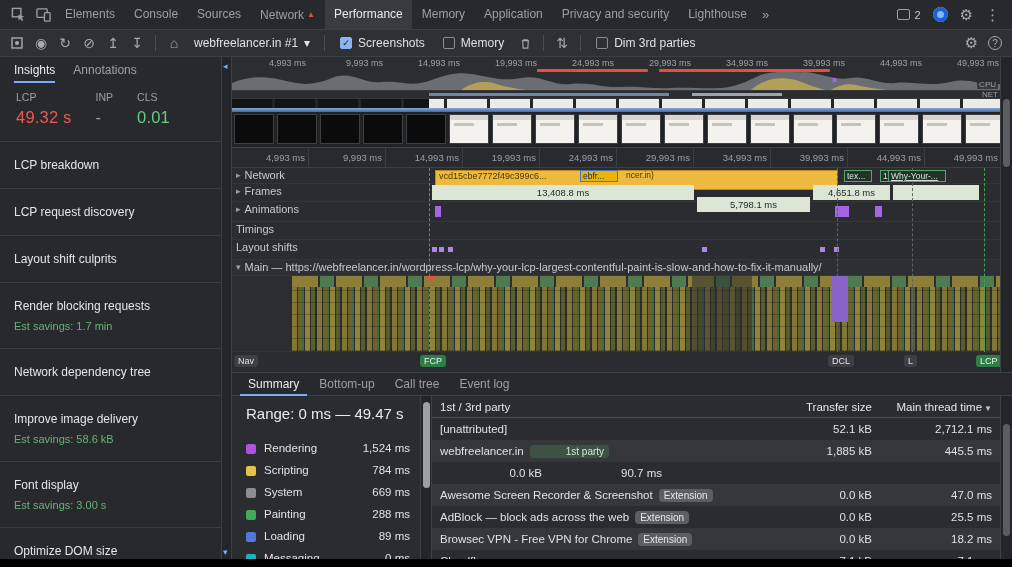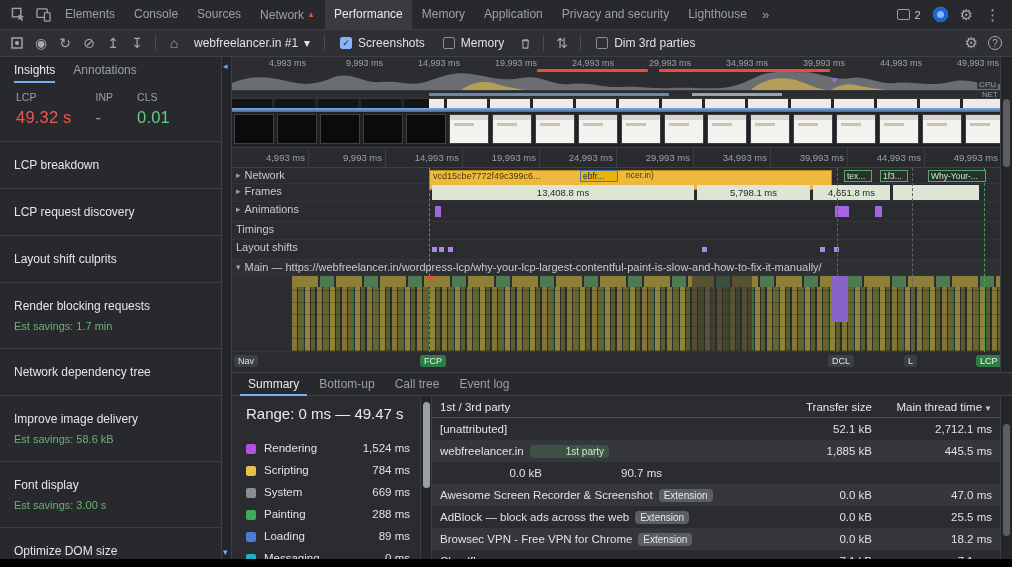--- a/index.html
+++ b/index.html
@@ -93,21 +93,21 @@
     border-right:1px solid rgba(200,205,212,.12);white-space:nowrap;}
 
   .tracks{position:relative;height:204px;background:#2a2c2f;overflow:hidden;flex:none;}
   .trow{position:relative;border-bottom:1px solid #333538;}
   .row-net{height:16px;} .row-frames{height:18px;} .row-anim{height:20px;}
   .row-timings{height:18px;} .row-shifts{height:20px;} .row-mainhdr{height:16px;background:#2d2f33;}
   .row-flame{height:76px;background:#2b2d30;} .row-markers{height:20px;border-bottom:none;}
   .track-label{position:absolute;left:4px;top:1px;font-size:11px;color:#c7cace;z-index:4;
     display:flex;gap:4px;align-items:center;white-space:nowrap;max-width:98%;overflow:hidden;}
   .tri{color:#9aa0a6;font-size:9px;}
-  .nbar-main{position:absolute;left:197px;width:403px;top:2px;height:20px;background:#edba3f;
+  .nbar-main{position:absolute;left:203px;width:403px;top:2px;height:20px;background:#edba3f;
     border:1px solid #b8881c;font-size:9px;color:#4a3a00;line-height:10px;padding-left:3px;
     white-space:nowrap;overflow:hidden;z-index:2;}
   .nchip{position:absolute;top:2px;height:12px;font-size:8.5px;line-height:10px;padding:0 2px;z-index:3;
     white-space:nowrap;overflow:hidden;}
   .nchip.doc{background:#eab308;border:1px solid #4a76b8;color:#0d2a52;}
   .nchip.plain{color:#4a3a00;background:transparent;border:none;}
   .nreq{background:#253229;border:1px solid #58a66e;color:#cfe6d4;}
   .fblock{position:absolute;top:1px;height:15px;background:#dde6d5;color:#24292e;
     font-size:9.5px;text-align:center;line-height:15px;overflow:hidden;z-index:2;}
   .ablock{position:absolute;top:4px;height:11px;background:#a166e0;z-index:2;}
@@ -388,30 +388,30 @@
             <div class="trow row-net">
               <div class="track-label">
                   <span class="tri">▸</span>
                   <span>Network</span>
                 </div>
               <div class="nbar-main">vcd15cbe7772f49c399c6...</div>
               <div class="nchip doc" style="left:348px;width:38px;">ebfr...</div>
               <div class="nchip plain" style="left:392px;width:46px;">ncer.in)</div>
               <div class="nchip nreq" style="left:612px;width:28px;">tex...</div>
               <div class="nchip nreq" style="left:648px;width:28px;">1f3...</div>
-              <div class="nchip nreq" style="left:696px;width:58px;">Why-Your-...</div>
+              <div class="nchip nreq" style="left:656px;width:58px;text-decoration:underline;">Why-Your-...</div>
             </div>
 
             <div class="trow row-frames">
               <div class="track-label">
                   <span class="tri">▸</span>
                   <span>Frames</span>
                 </div>
               <div class="fblock" style="left:200px;width:262px;">13,408.8 ms</div>
-              <div class="fblock" style="left:465px;width:113px;">5,798.1 ms</div>
+              <div class="fblock" style="left:465px;width:113px;margin-top:12px;">5,798.1 ms</div>
               <div class="fblock" style="left:581px;width:77px;">4,651.8 ms</div>
               <div class="fblock" style="left:661px;width:86px;"></div>
             </div>
 
             <div class="trow row-anim">
               <div class="track-label">
                   <span class="tri">▸</span>
                   <span>Animations</span>
                 </div>
               <div class="ablock" style="left:203px;width:6px;"></div>

